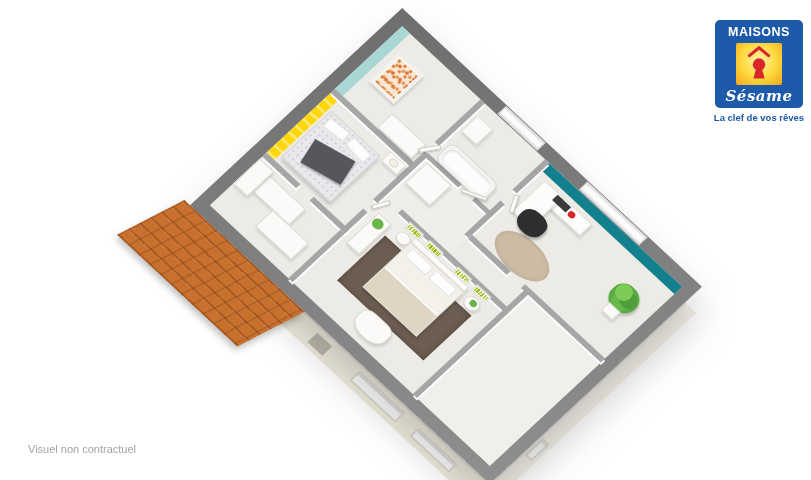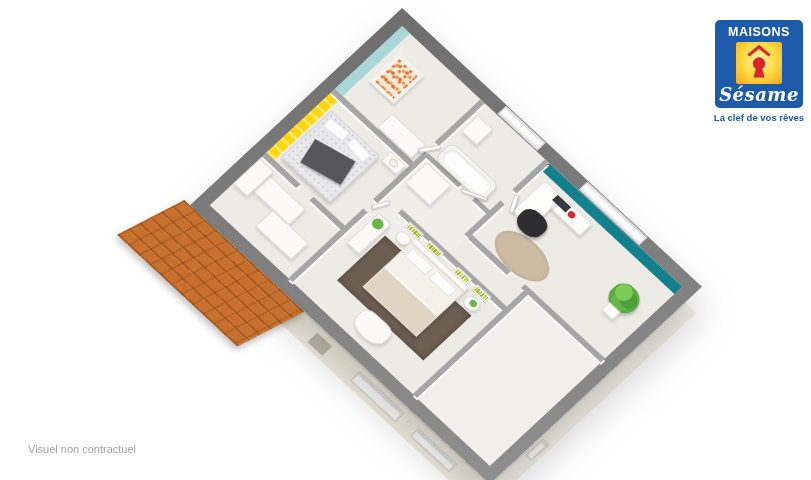--- a/index.html
+++ b/index.html
@@ -91,21 +91,21 @@
   
   .brand{position:absolute;left:712px;top:20px;width:94px;text-align:center;}
   .brand-card{width:88px;height:88px;margin:0 auto;background:var(--brand-blue);border-radius:5px;
     display:flex;flex-direction:column;align-items:center;justify-content:space-between;
     padding:5px 3px 4px;}
   .brand-top{color:#fff;font-weight:bold;font-size:12.5px;letter-spacing:.5px;}
   .brand-tile{width:46px;height:42px;border-radius:2px;position:relative;
     background:radial-gradient(circle at 50% 42%,#fff3a8 0%,#ffd93e 52%,#f2a51d 100%);
     display:flex;align-items:center;justify-content:center;}
   .brand-script{color:#fff;font-family:"DejaVu Serif",serif;font-style:italic;font-weight:bold;
-    font-size:18px;letter-spacing:.5px;line-height:1;}
+    font-size:15px;letter-spacing:.5px;line-height:1;}
   .tagline{margin-top:4px;color:var(--brand-blue);font-size:9.5px;font-weight:bold;white-space:nowrap;}
   .plan-id{position:absolute;left:712px;top:127px;width:94px;text-align:center;color:#1f1f1f;}
   .plan-title{font-size:17px;font-weight:800;letter-spacing:.5px;}
   .plan-sub{font-size:8.5px;font-weight:bold;letter-spacing:1.5px;margin-top:1px;}
   .disclaimer{position:absolute;left:28px;top:443px;font-size:11px;color:#a3a3a3;}
 </style>
 </head>
 <body>
 
 <div class="canvas">

